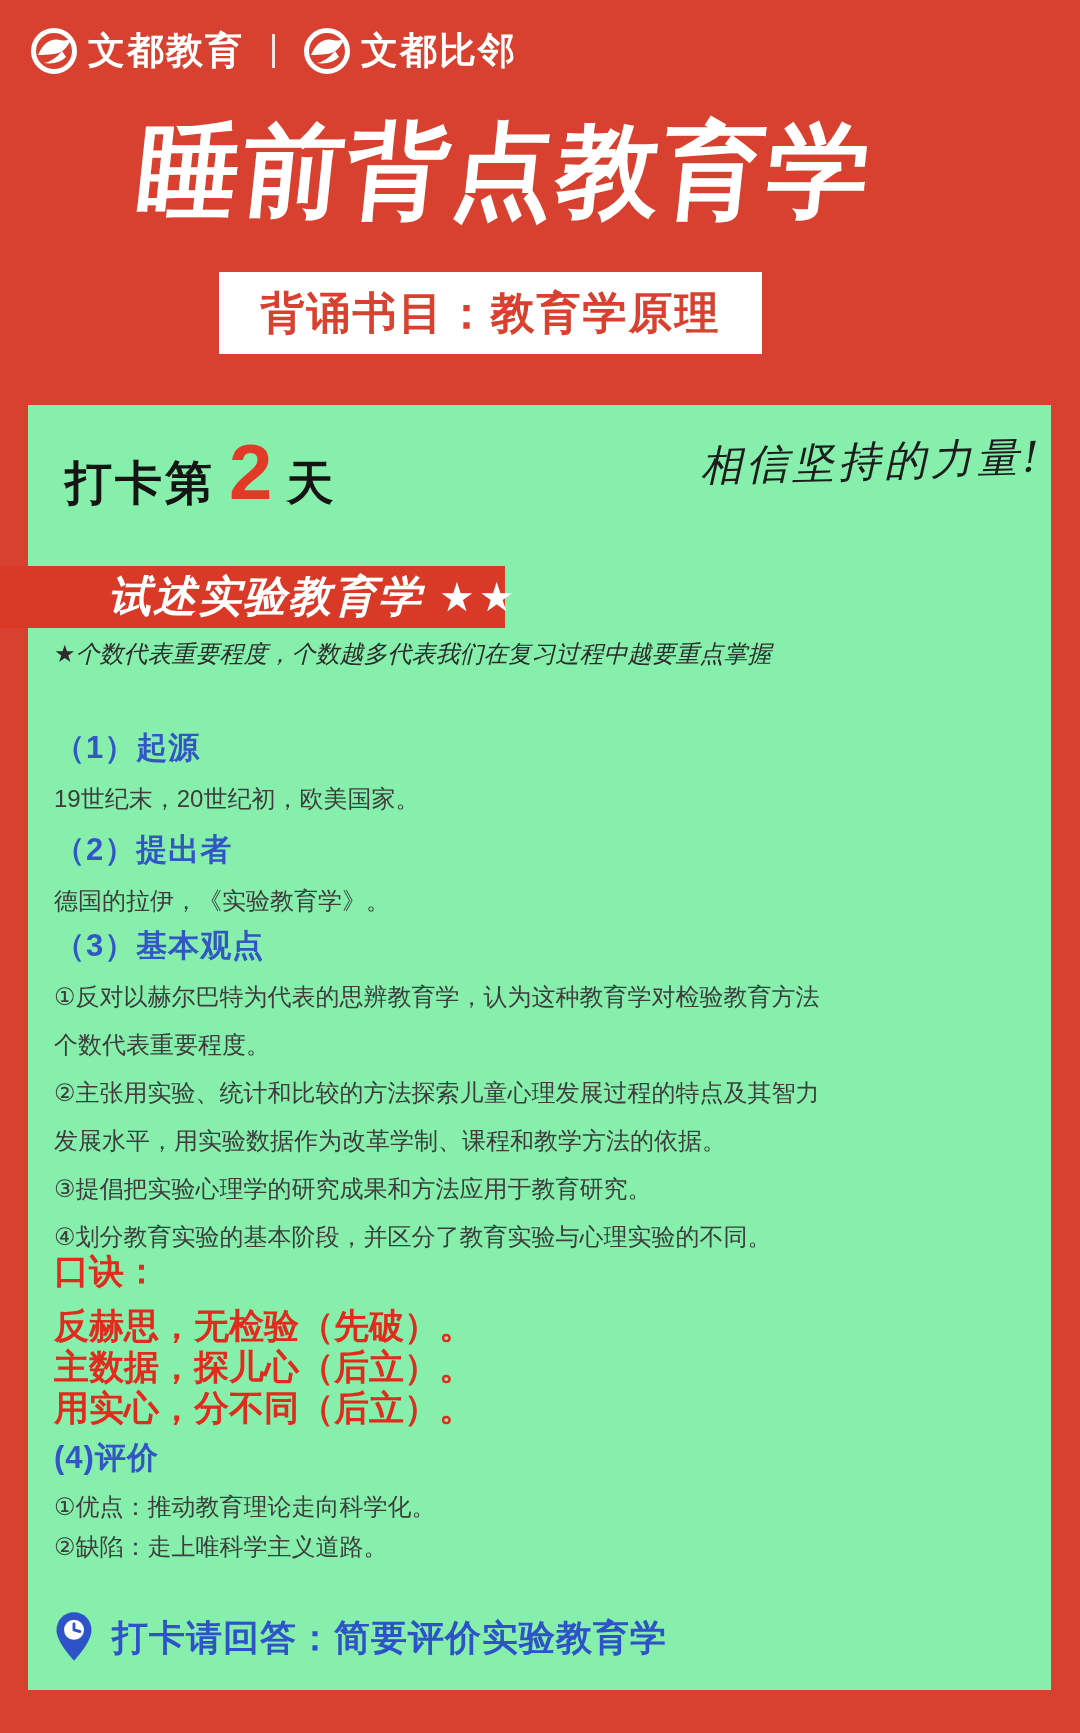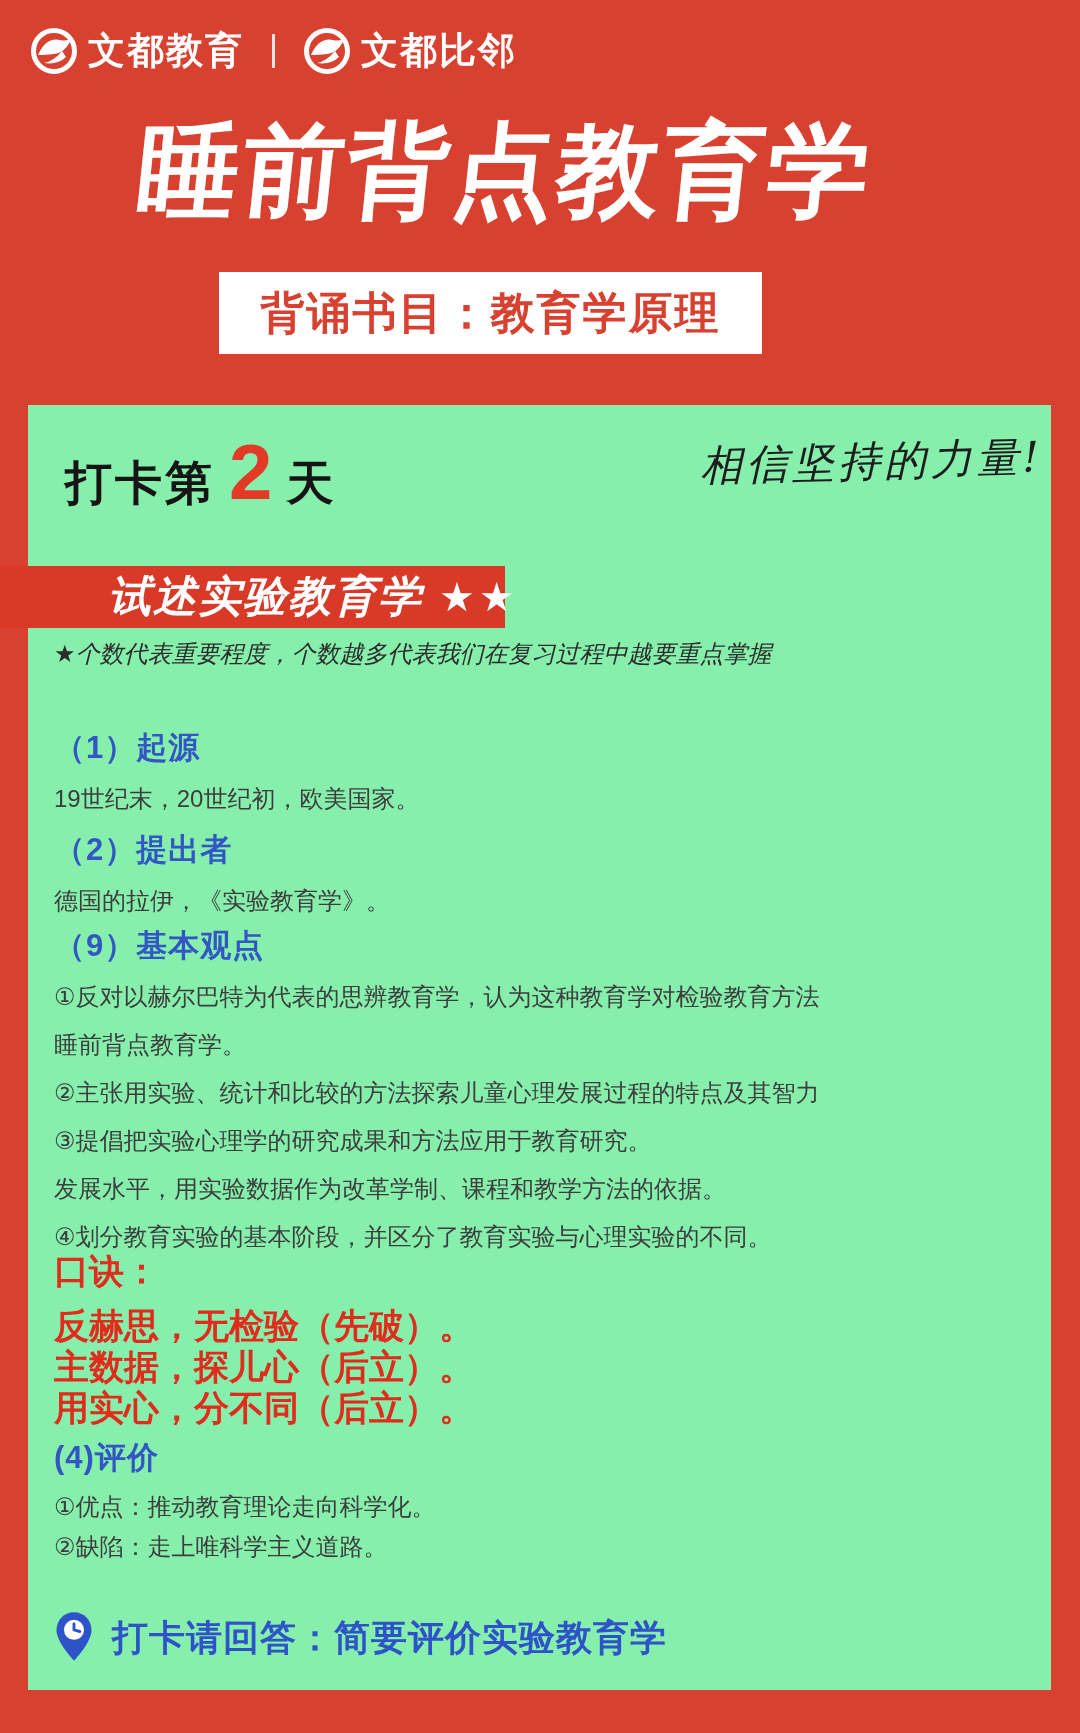--- a/index.html
+++ b/index.html
@@ -117,26 +117,26 @@
     <div class="sec-heading">（1）起源</div>
     <div class="body-line">19世纪末，20世纪初，欧美国家。</div>
   </div>
 
   <div class="sec sec2">
     <div class="sec-heading">（2）提出者</div>
     <div class="body-line">德国的拉伊，《实验教育学》。</div>
   </div>
 
   <div class="sec sec3">
-    <div class="sec-heading">（9）基本观点</div>
+    <div class="sec-heading">（3）基本观点</div>
     <div class="body-line">①反对以赫尔巴特为代表的思辨教育学，认为这种教育学对检验教育方法</div>
-    <div class="body-line">睡前背点教育学。</div>
+    <div class="body-line">个数代表重要程度。</div>
     <div class="body-line">②主张用实验、统计和比较的方法探索儿童心理发展过程的特点及其智力</div>
+    <div class="body-line">发展水平，用实验数据作为改革学制、课程和教学方法的依据。</div>
     <div class="body-line">③提倡把实验心理学的研究成果和方法应用于教育研究。</div>
-    <div class="body-line">发展水平，用实验数据作为改革学制、课程和教学方法的依据。</div>
     <div class="body-line">④划分教育实验的基本阶段，并区分了教育实验与心理实验的不同。</div>
   </div>
 
   <div class="mnemonic">
     <div class="m-head">口诀：</div>
     <div class="m-line">反赫思，无检验（先破）。</div>
     <div class="m-line">主数据，探儿心（后立）。</div>
     <div class="m-line">用实心，分不同（后立）。</div>
   </div>
 

